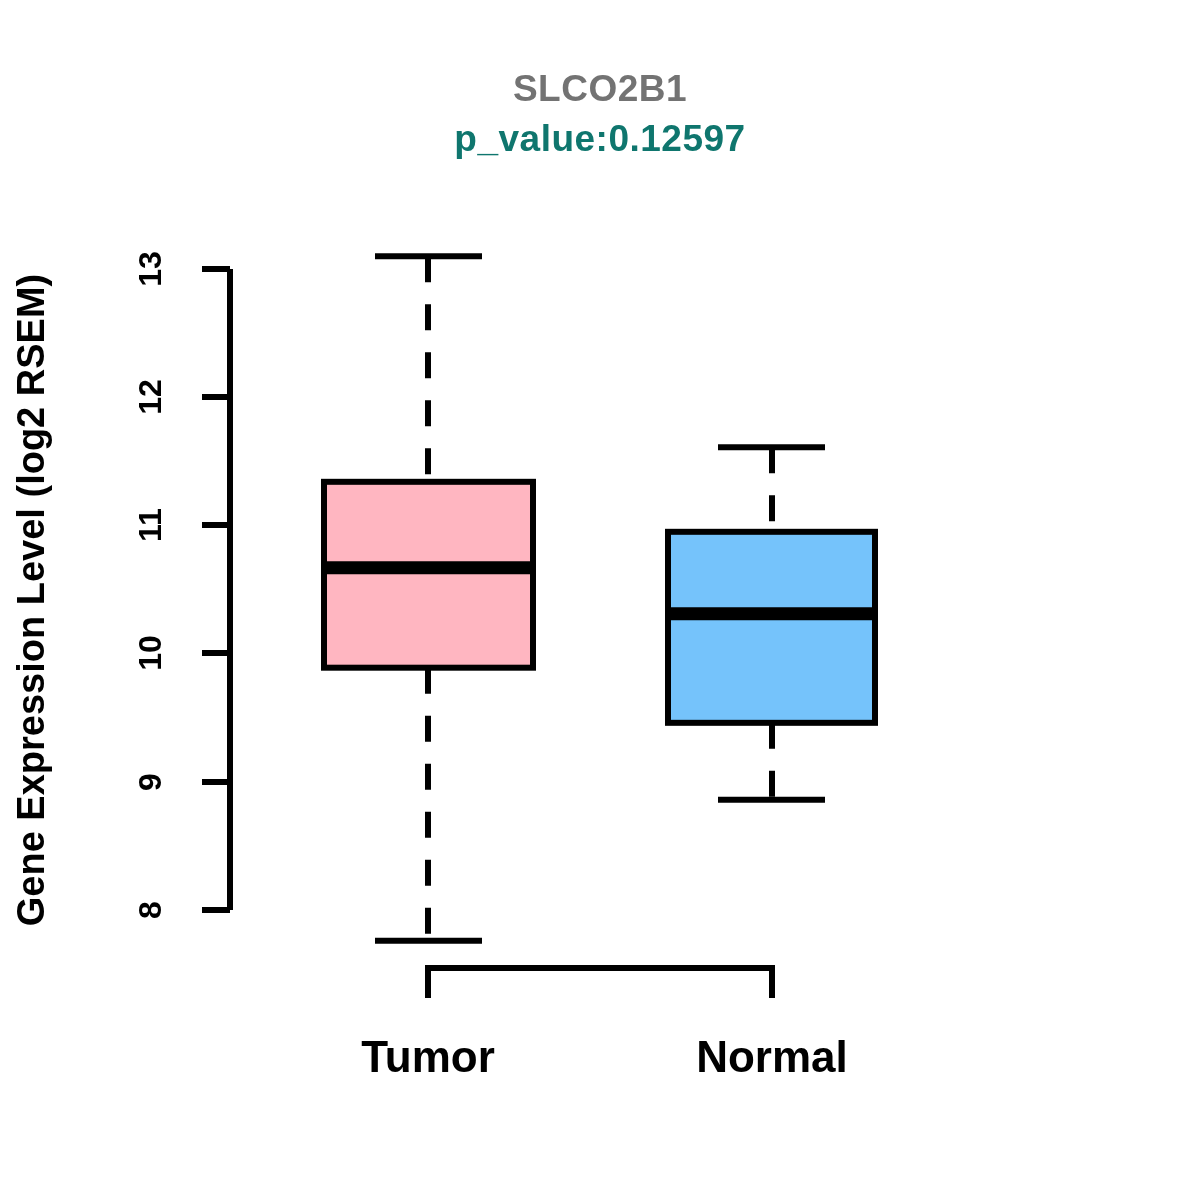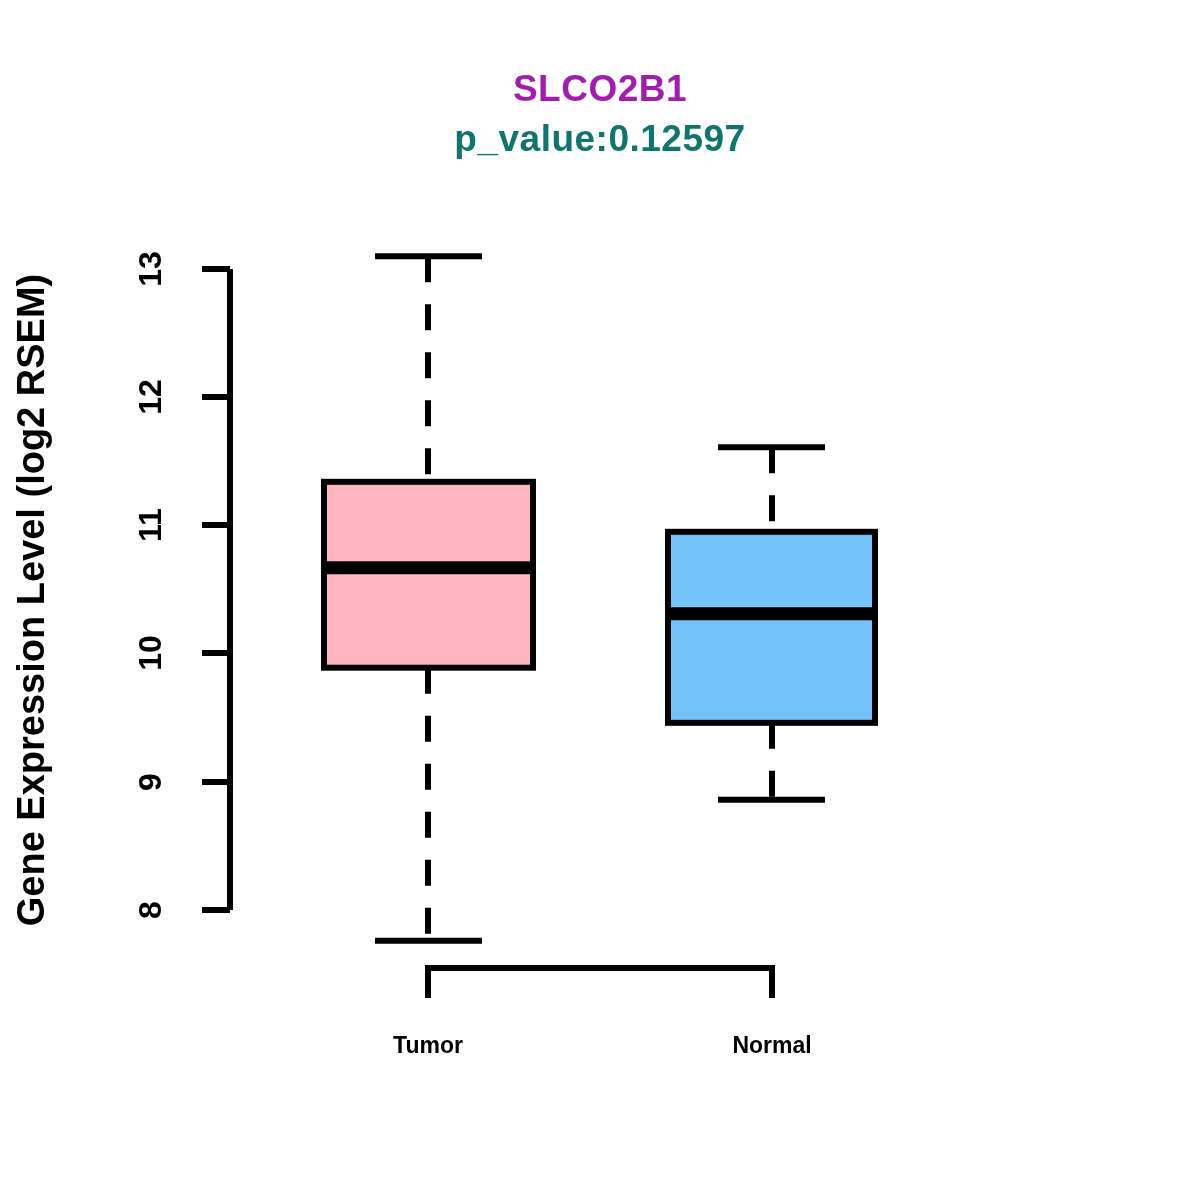--- a/index.html
+++ b/index.html
@@ -18,21 +18,21 @@
 
   
   #title-main {
     position: absolute;
     left: 0;
     top: 68px;
     width: 1200px;
     text-align: center;
     font-size: 37px;
     font-weight: bold;
-    color: #a21caf;
+    color: #737373;
     letter-spacing: 0.5px;
   }
   #title-sub {
     position: absolute;
     left: 0;
     top: 118px;
     width: 1200px;
     text-align: center;
     font-size: 37px;
     font-weight: bold;
@@ -82,21 +82,21 @@
     display: inline-block;
     transform: rotate(-90deg);
   }
 
   
   .xtick-label {
     position: absolute;
     top: 1032px;
     width: 320px;
     text-align: center;
-    font-size: 23px;
+    font-size: 44px;
     font-weight: bold;
     color: #000000;
   }
 </style>
 </head>
 <body>
 
 <div id="page">
 
   <div id="title-main">SLCO2B1</div>

